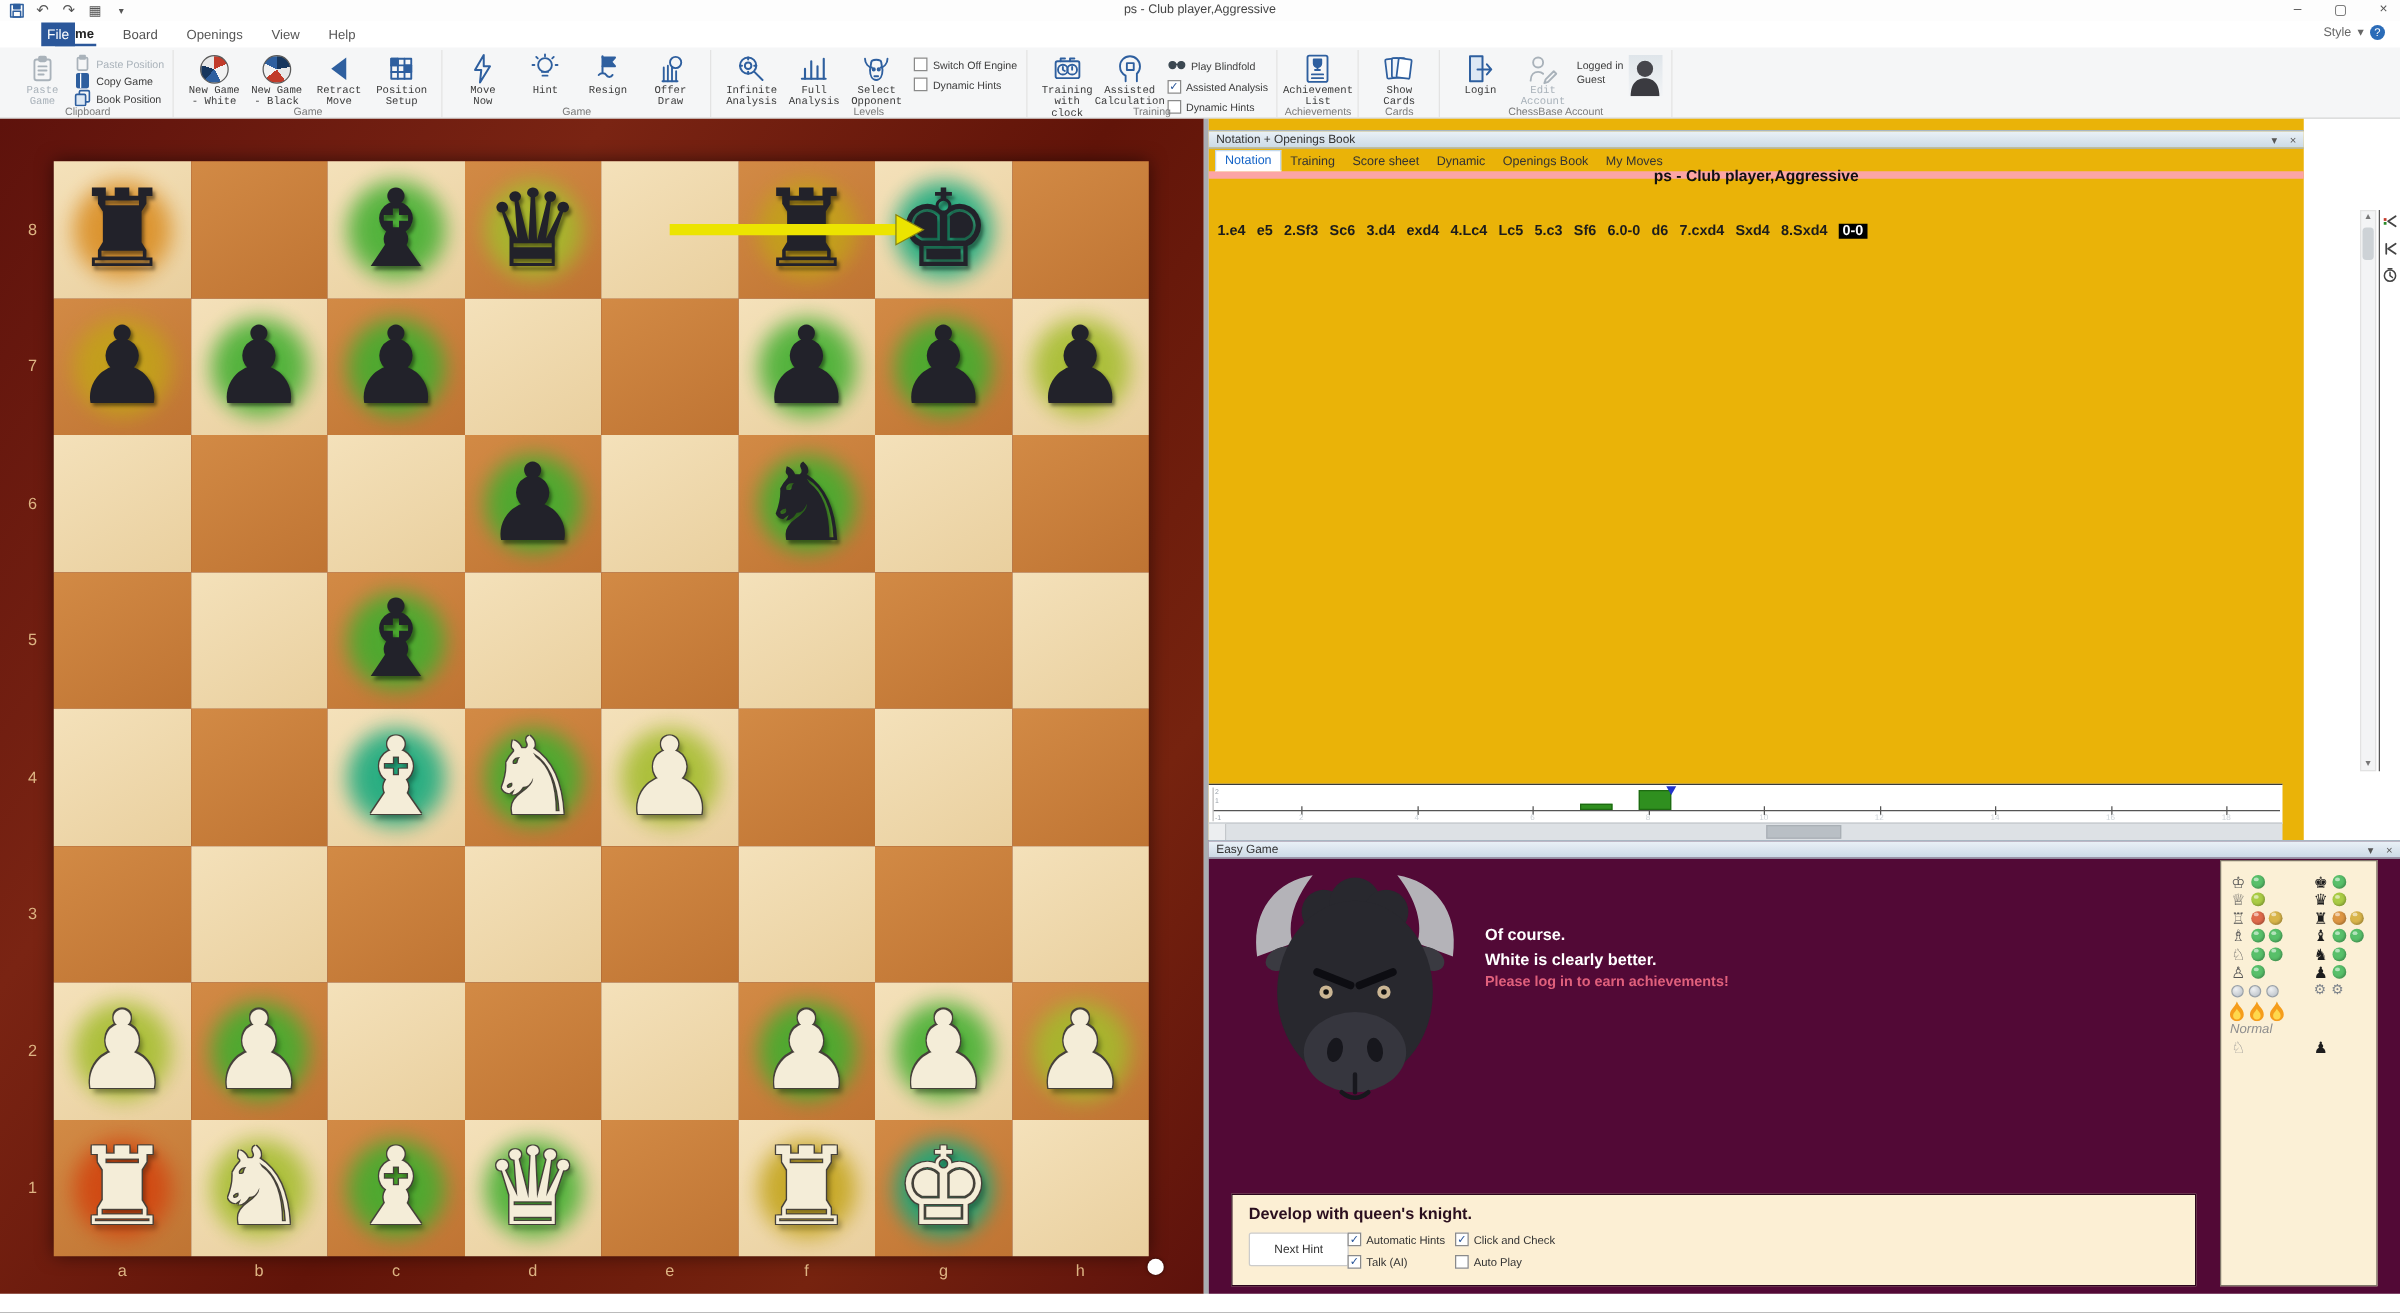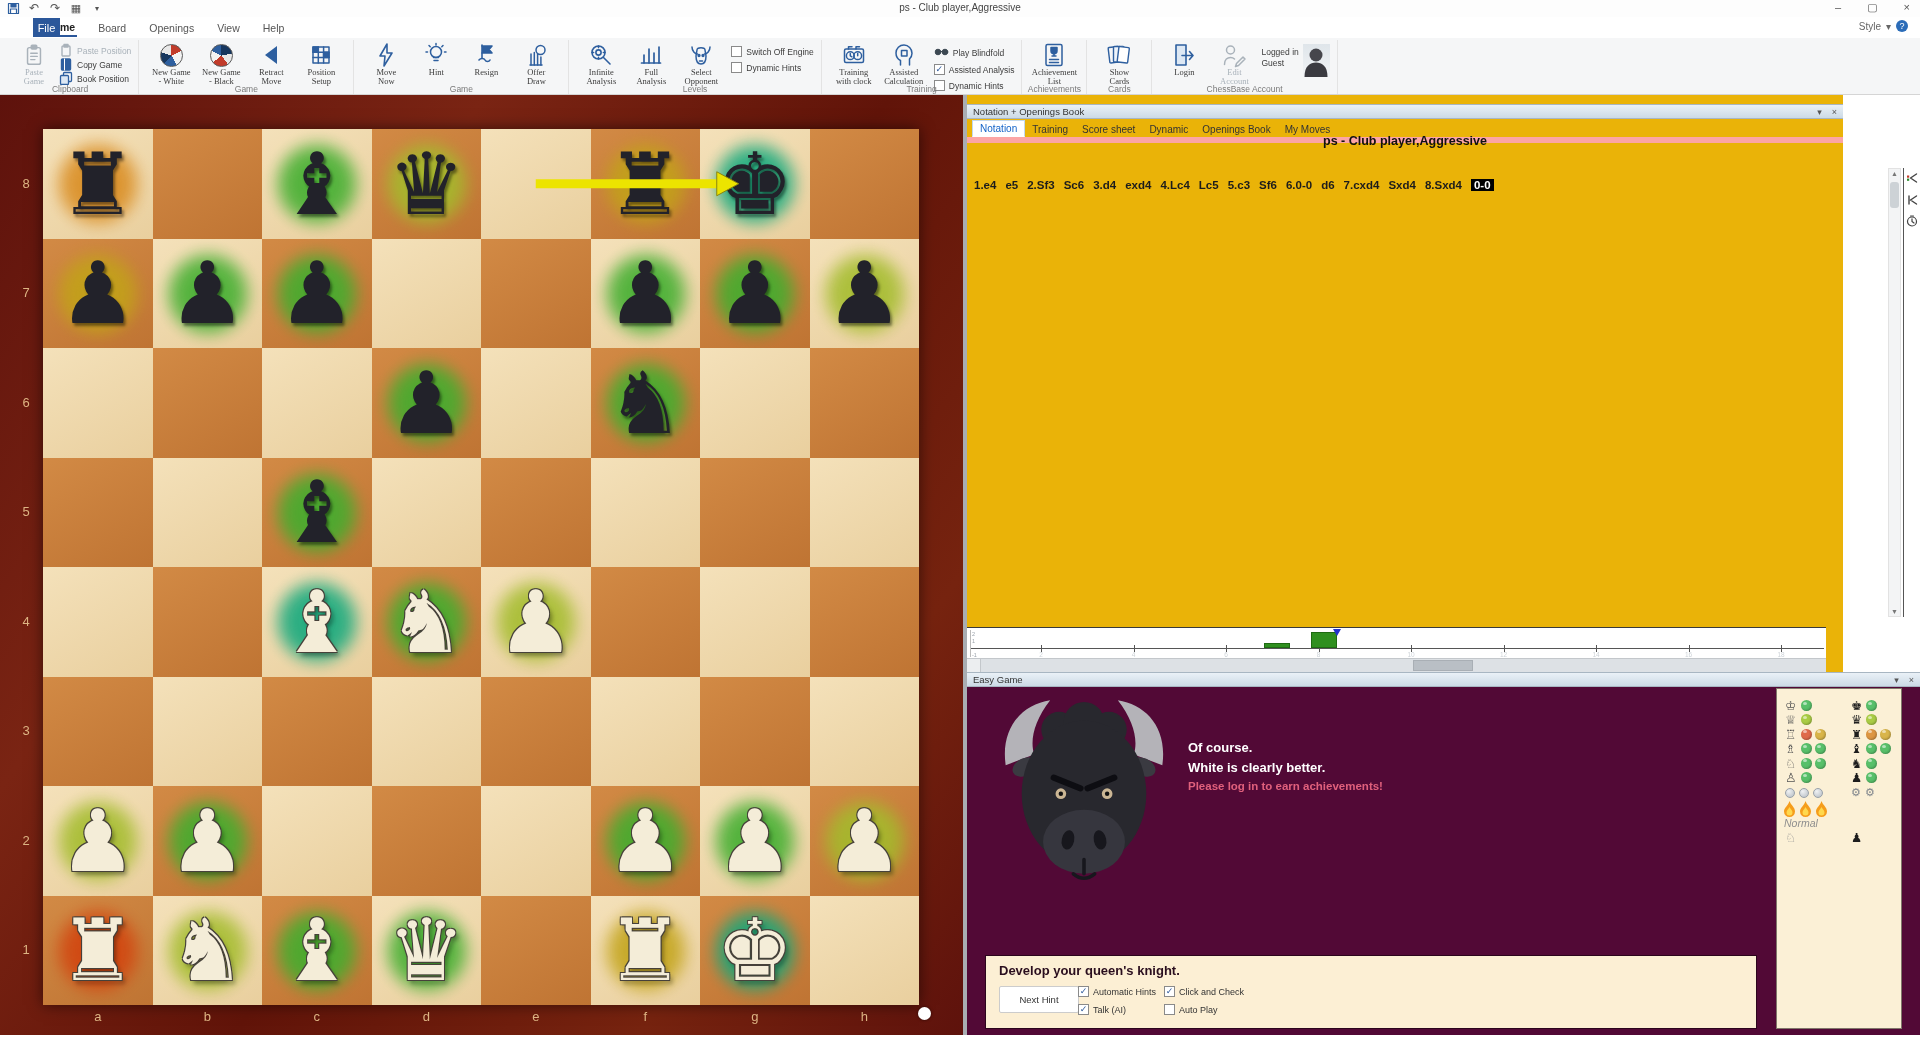--- a/index.html
+++ b/index.html
@@ -16,21 +16,21 @@
   .menu-file{position:absolute;left:5px;top:1px;width:27px;height:19px;background:#2b579a;color:#fff;font-size:11px;display:flex;align-items:center;justify-content:center;margin-left:28px;}
   #menu-items{position:absolute;left:44px;top:0;height:21px;display:flex;gap:19px;align-items:center;font-size:10.5px;color:#555;}
   .menu-item{padding:2px 2px;}
   .menu-item.active{color:#222;font-weight:bold;border-bottom:2px solid #2b579a;}
   #style-box{position:absolute;right:12px;top:3px;font-size:10px;color:#666;display:flex;align-items:center;gap:5px;}
   #help-bub{width:12px;height:12px;border-radius:50%;background:#2b6cb8;color:#fff;font-size:9px;display:flex;align-items:center;justify-content:center;}
   
   #ribbon{position:absolute;left:0;top:38px;width:1920px;height:57px;background:#f5f6f7;border-bottom:1px solid #d5d5d5;display:flex;align-items:stretch;padding:2px 0 0 2px;box-sizing:border-box;}
   .rib-group{position:relative;display:flex;align-items:flex-start;padding:1px 7px 11px 7px;border-right:1px solid #e3e3e3;}
   .rib-group-label{position:absolute;bottom:0;left:0;right:0;text-align:center;font-size:8.5px;color:#7a7a7a;}
-  .rib-btn{display:flex;flex-direction:column;align-items:center;width:50px;font-size:8.5px;color:#3c3c3c;text-align:center;white-space:pre-line;line-height:1.1;background:none;border:none;padding:1px 0 0 0;font-family:Liberation Serif, serif;}
+  .rib-btn{display:flex;flex-direction:column;align-items:center;width:50px;font-size:8.5px;color:#3c3c3c;text-align:center;white-space:pre-line;line-height:1.1;background:none;border:none;padding:1px 0 0 0;font-family:Liberation Mono, monospace;}
   .rib-btn .bicon{height:26px;display:flex;align-items:center;justify-content:center;}
   .rib-btn.disabled{color:#a9b2ba;}
   .clip-col{display:flex;flex-direction:column;gap:1px;justify-content:flex-start;padding-top:3px;}
   .rib-small{display:flex;align-items:center;gap:4px;font-size:8.5px;color:#3c3c3c;height:13px;background:none;border:none;padding:0;font-family:inherit;}
   .rib-small.disabled{color:#a9b2ba;}
   .rib-checks{display:flex;flex-direction:column;gap:5px;margin-left:5px;padding-top:5px;font-size:8.5px;color:#3c3c3c;}
   .chk{display:flex;align-items:center;gap:4px;}
   .chk .box{width:9px;height:9px;border:1px solid #8a8a8a;background:#fff;font-size:9px;line-height:9px;text-align:center;color:#2b579a;}
   .acct-status{font-size:8.5px;color:#3c3c3c;line-height:1.25;padding:6px 4px 0 2px;}
   .avatar-box{width:27px;height:33px;margin-top:3px;background:linear-gradient(#dfe5ea,#f2f4f6);display:flex;align-items:flex-end;justify-content:center;}
@@ -621,21 +621,21 @@
    <ellipse cx="82" cy="170" rx="7" ry="11" fill="#17171d" transform="rotate(12 82 170)"></ellipse>
    <ellipse cx="118" cy="170" rx="7" ry="11" fill="#17171d" transform="rotate(-12 118 170)"></ellipse>
    <path d="M100,192 v16 M88,208 q12,10 24,0" stroke="#17171d" stroke-width="4" fill="none" stroke-linecap="round"></path>
  </svg></div>
     <div id="messages">
         <div class="msg" style="top: 68px;">Of course.</div>
         <div class="msg" style="top: 88px;">White is clearly better.</div>
         <div class="msg pink" style="top: 108px;">Please log in to earn achievements!</div>
       </div>
     <div id="hintbox">
-      <div id="hint-title">Develop your queen's knight.</div>
+      <div id="hint-title">Develop with queen's knight.</div>
       <button id="next-hint">Next Hint</button>
       <div id="hint-checks">
           <div class="hchk" style="left: 92px; top: 30px;">
             <span class="box">✓</span>
             <span>Automatic Hints</span>
           </div>
           <div class="hchk" style="left: 178px; top: 30px;">
             <span class="box">✓</span>
             <span>Click and Check</span>
           </div>

